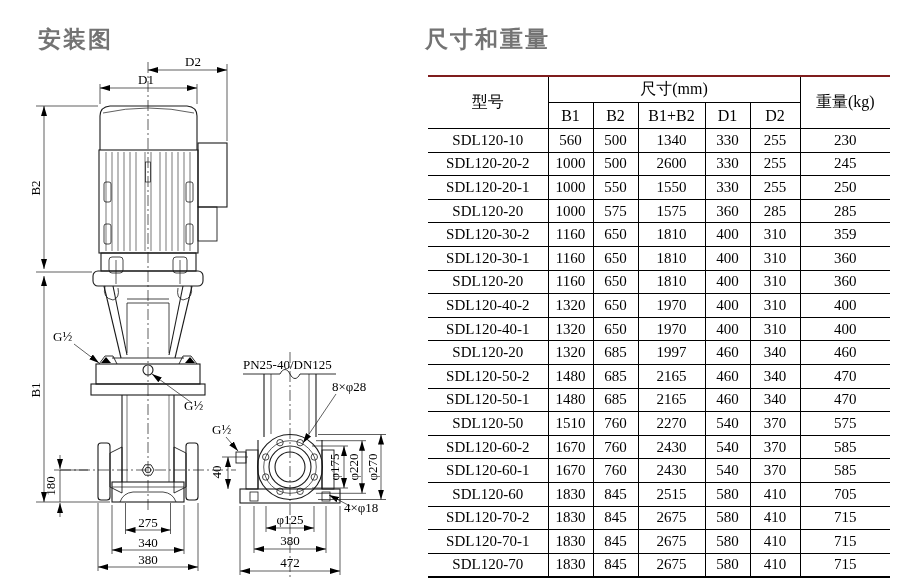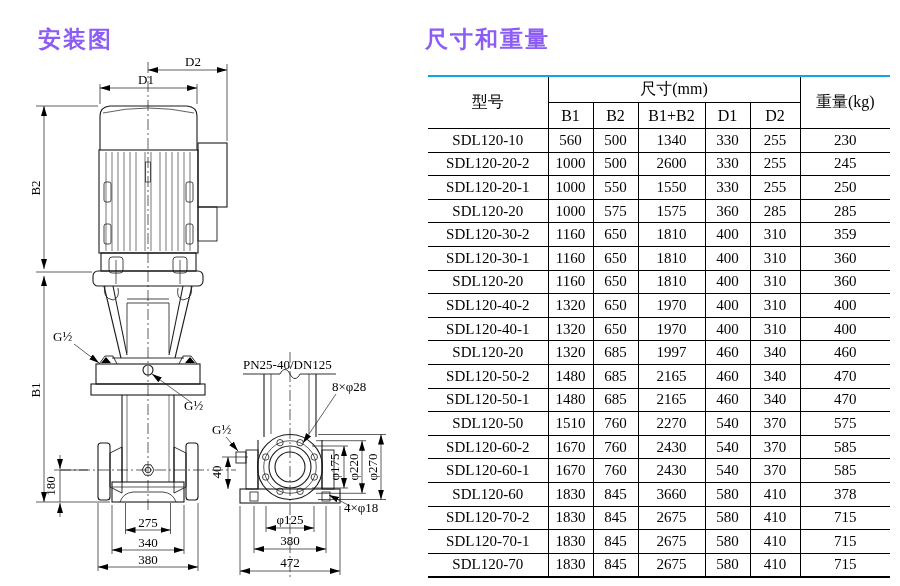--- a/index.html
+++ b/index.html
@@ -1,39 +1,39 @@
 <!DOCTYPE html>
 <html><head>
 <meta charset="utf-8">
 <style>
   html,body{margin:0;padding:0;background:#fff;}
   #page{position:relative;width:900px;height:586px;background:#ffffff;overflow:hidden;
         font-family:"Liberation Serif", serif;color:#111;}
   .sec-title{position:absolute;font-family:"Liberation Sans", sans-serif;
-             font-weight:bold;font-size:23px;color:#8b5cf6;letter-spacing:2px;}
+             font-weight:bold;font-size:23px;color:#737373;letter-spacing:2px;}
   #title-left{left:38px;top:24px;}
   #title-right{left:425px;top:24px;font-family:Liberation Mono, monospace;}
 
   
   #drawing{position:absolute;left:0;top:0;width:420px;height:586px;}
   svg text{font-family:"Liberation Serif", serif;fill:#000;}
   .dimtxt{font-size:13px;}
   .lbltxt{font-size:13px;}
 
   
   #dim-table{position:absolute;left:428px;top:75px;width:462px;
              border-collapse:collapse;table-layout:fixed;}
   #dim-table th,#dim-table td{
       border:1px solid #000;text-align:center;vertical-align:middle;
       padding:0;font-weight:normal;color:#000;background:#fff;}
   #dim-table thead th{font-size:16px;height:25px;}
   #dim-table tbody td{font-size:15px;height:22.6px;}
   #dim-table tr>*:first-child{border-left:none;}
   #dim-table tr>*:last-child{border-right:none;}
-  #dim-table{border-top:2px solid #0ea5e9;border-bottom:2px solid #000;}
+  #dim-table{border-top:2px solid #7f1d1d;border-bottom:2px solid #000;}
   #dim-table thead tr:last-child th{border-bottom:1.5px solid #000;}
 </style>
 </head>
 <body>
 
 <div id="page">
 
   <div id="title-left" class="sec-title">安装图</div>
   <div id="title-right" class="sec-title">尺寸和重量</div>
 
@@ -420,24 +420,24 @@
           <td>760</td>
           <td>2430</td>
           <td>540</td>
           <td>370</td>
           <td>585</td>
         </tr>
         <tr>
           <td>SDL120-60</td>
           <td>1830</td>
           <td>845</td>
-          <td>3660</td>
+          <td>2515</td>
           <td>580</td>
           <td>410</td>
-          <td>378</td>
+          <td>705</td>
         </tr>
         <tr>
           <td>SDL120-70-2</td>
           <td>1830</td>
           <td>845</td>
           <td>2675</td>
           <td>580</td>
           <td>410</td>
           <td>715</td>
         </tr>

